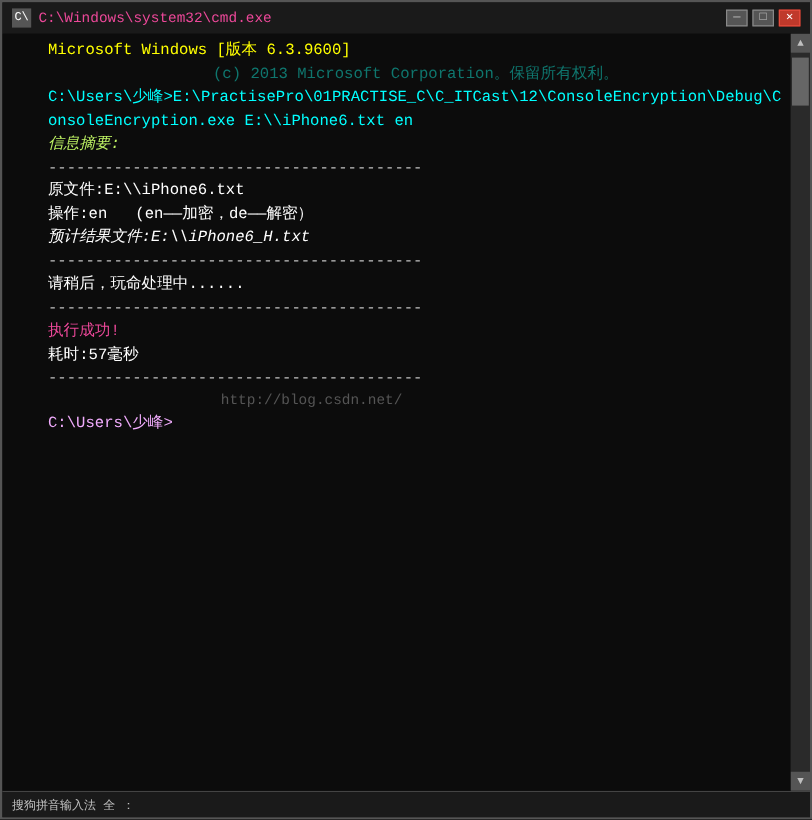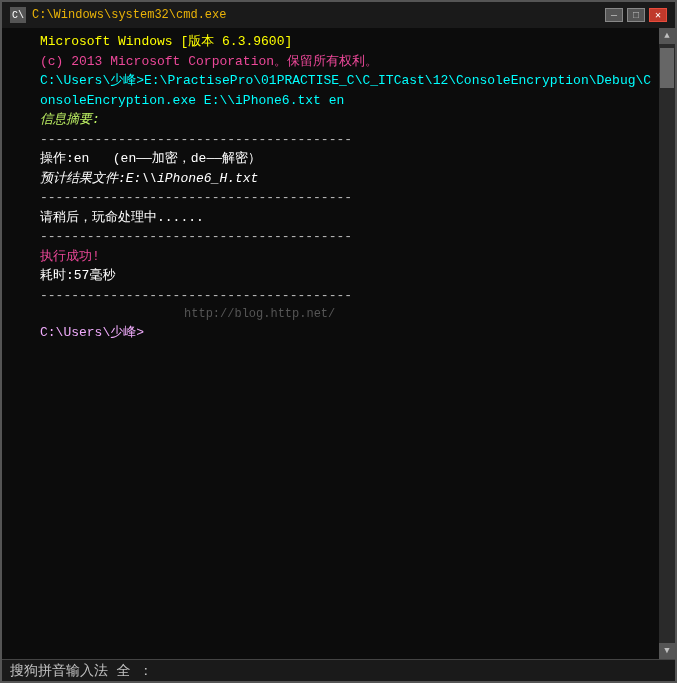--- a/index.html
+++ b/index.html
@@ -43,21 +43,21 @@
       background: #555;
       display: inline-flex;
       align-items: center;
       justify-content: center;
       font-size: 10px;
       color: #fff;
     }
 
     .title-text {
       font-size: 12px;
-      color: #eab308;
+      color: #ec4899;
     }
 
     .title-buttons {
       display: flex;
       gap: 4px;
     }
 
     .title-btn {
       width: 18px;
       height: 14px;
@@ -131,21 +131,21 @@
       left: 1px;
     }
 
     .status-bar {
       background: #1a1a1a;
       color: #c0c0c0;
       height: 22px;
       display: flex;
       align-items: center;
       padding: 0 8px;
-      font-size: 14px;
+      font-size: 10px;
       flex-shrink: 0;
       border-top: 1px solid #444;
     }
 
     .line {
       white-space: pre-wrap;
       word-break: break-all;
       padding-left: 32px;
     }
   </style>
@@ -163,38 +163,39 @@
       <div class="title-btn">—</div>
       <div class="title-btn">□</div>
       <div class="title-btn close">✕</div>
     </div>
   </div>
 
   <div class="cmd-body">
     <div class="terminal-area" id="terminal-output">
 
     <div class="line" style="color: rgb(255, 255, 0);">Microsoft Windows [版本 6.3.9600]</div>
-        <div class="line" style="color: #ec4899;">(c) 2013 Microsoft Corporation。保留所有权利。</div>
+        <div class="line" style="color: #0f766e; text-align: center;">(c) 2013 Microsoft Corporation。保留所有权利。</div>
         <div class="line" style="color: rgb(192, 192, 192);"></div>
         <div class="line" style="color: rgb(0, 255, 255);">C:\Users\少峰&gt;E:\PractisePro\01PRACTISE_C\C_ITCast\12\ConsoleEncryption\Debug\ConsoleEncryption.exe E:\\iPhone6.txt en</div>
         <div class="line" style="color: rgb(192, 192, 192);"></div>
         <div class="line" style="color: #bef264; font-style: italic;">信息摘要:</div>
         <div class="line" style="color: rgb(192, 192, 192);">----------------------------------------</div>
+        <div class="line" style="color: rgb(255, 255, 255);">原文件:E:\\iPhone6.txt</div>
         <div class="line" style="color: rgb(255, 255, 255);">操作:en   (en——加密，de——解密）</div>
         <div class="line" style="color: rgb(255, 255, 255); font-style: italic;">预计结果文件:E:\\iPhone6_H.txt</div>
         <div class="line" style="color: rgb(192, 192, 192);">----------------------------------------</div>
         <div class="line" style="color: rgb(192, 192, 192);"></div>
         <div class="line" style="color: #ffffff;">请稍后，玩命处理中......</div>
         <div class="line" style="color: rgb(192, 192, 192);"></div>
         <div class="line" style="color: rgb(192, 192, 192);">----------------------------------------</div>
         <div class="line" style="color: rgb(192, 192, 192);"></div>
         <div class="line" style="color: #ec4899;">执行成功!</div>
         <div class="line" style="color: rgb(255, 255, 255);">耗时:57毫秒</div>
         <div class="line" style="color: rgb(192, 192, 192);">----------------------------------------</div>
-        <div class="line" style="color: rgb(85, 85, 85); font-size: 12px;">                    http://blog.http.net/</div>
+        <div class="line" style="color: rgb(85, 85, 85); font-size: 12px;">                    http://blog.csdn.net/</div>
         <div class="line" style="color: rgb(192, 192, 192);"></div>
         <div class="line" style="color: #f0abfc;">C:\Users\少峰&gt;</div>
       </div>
     <div class="scrollbar">
       <div class="scrollbar-up">▲</div>
       <div class="scrollbar-track">
         <div class="scrollbar-thumb"></div>
       </div>
       <div class="scrollbar-down">▼</div>
     </div>

